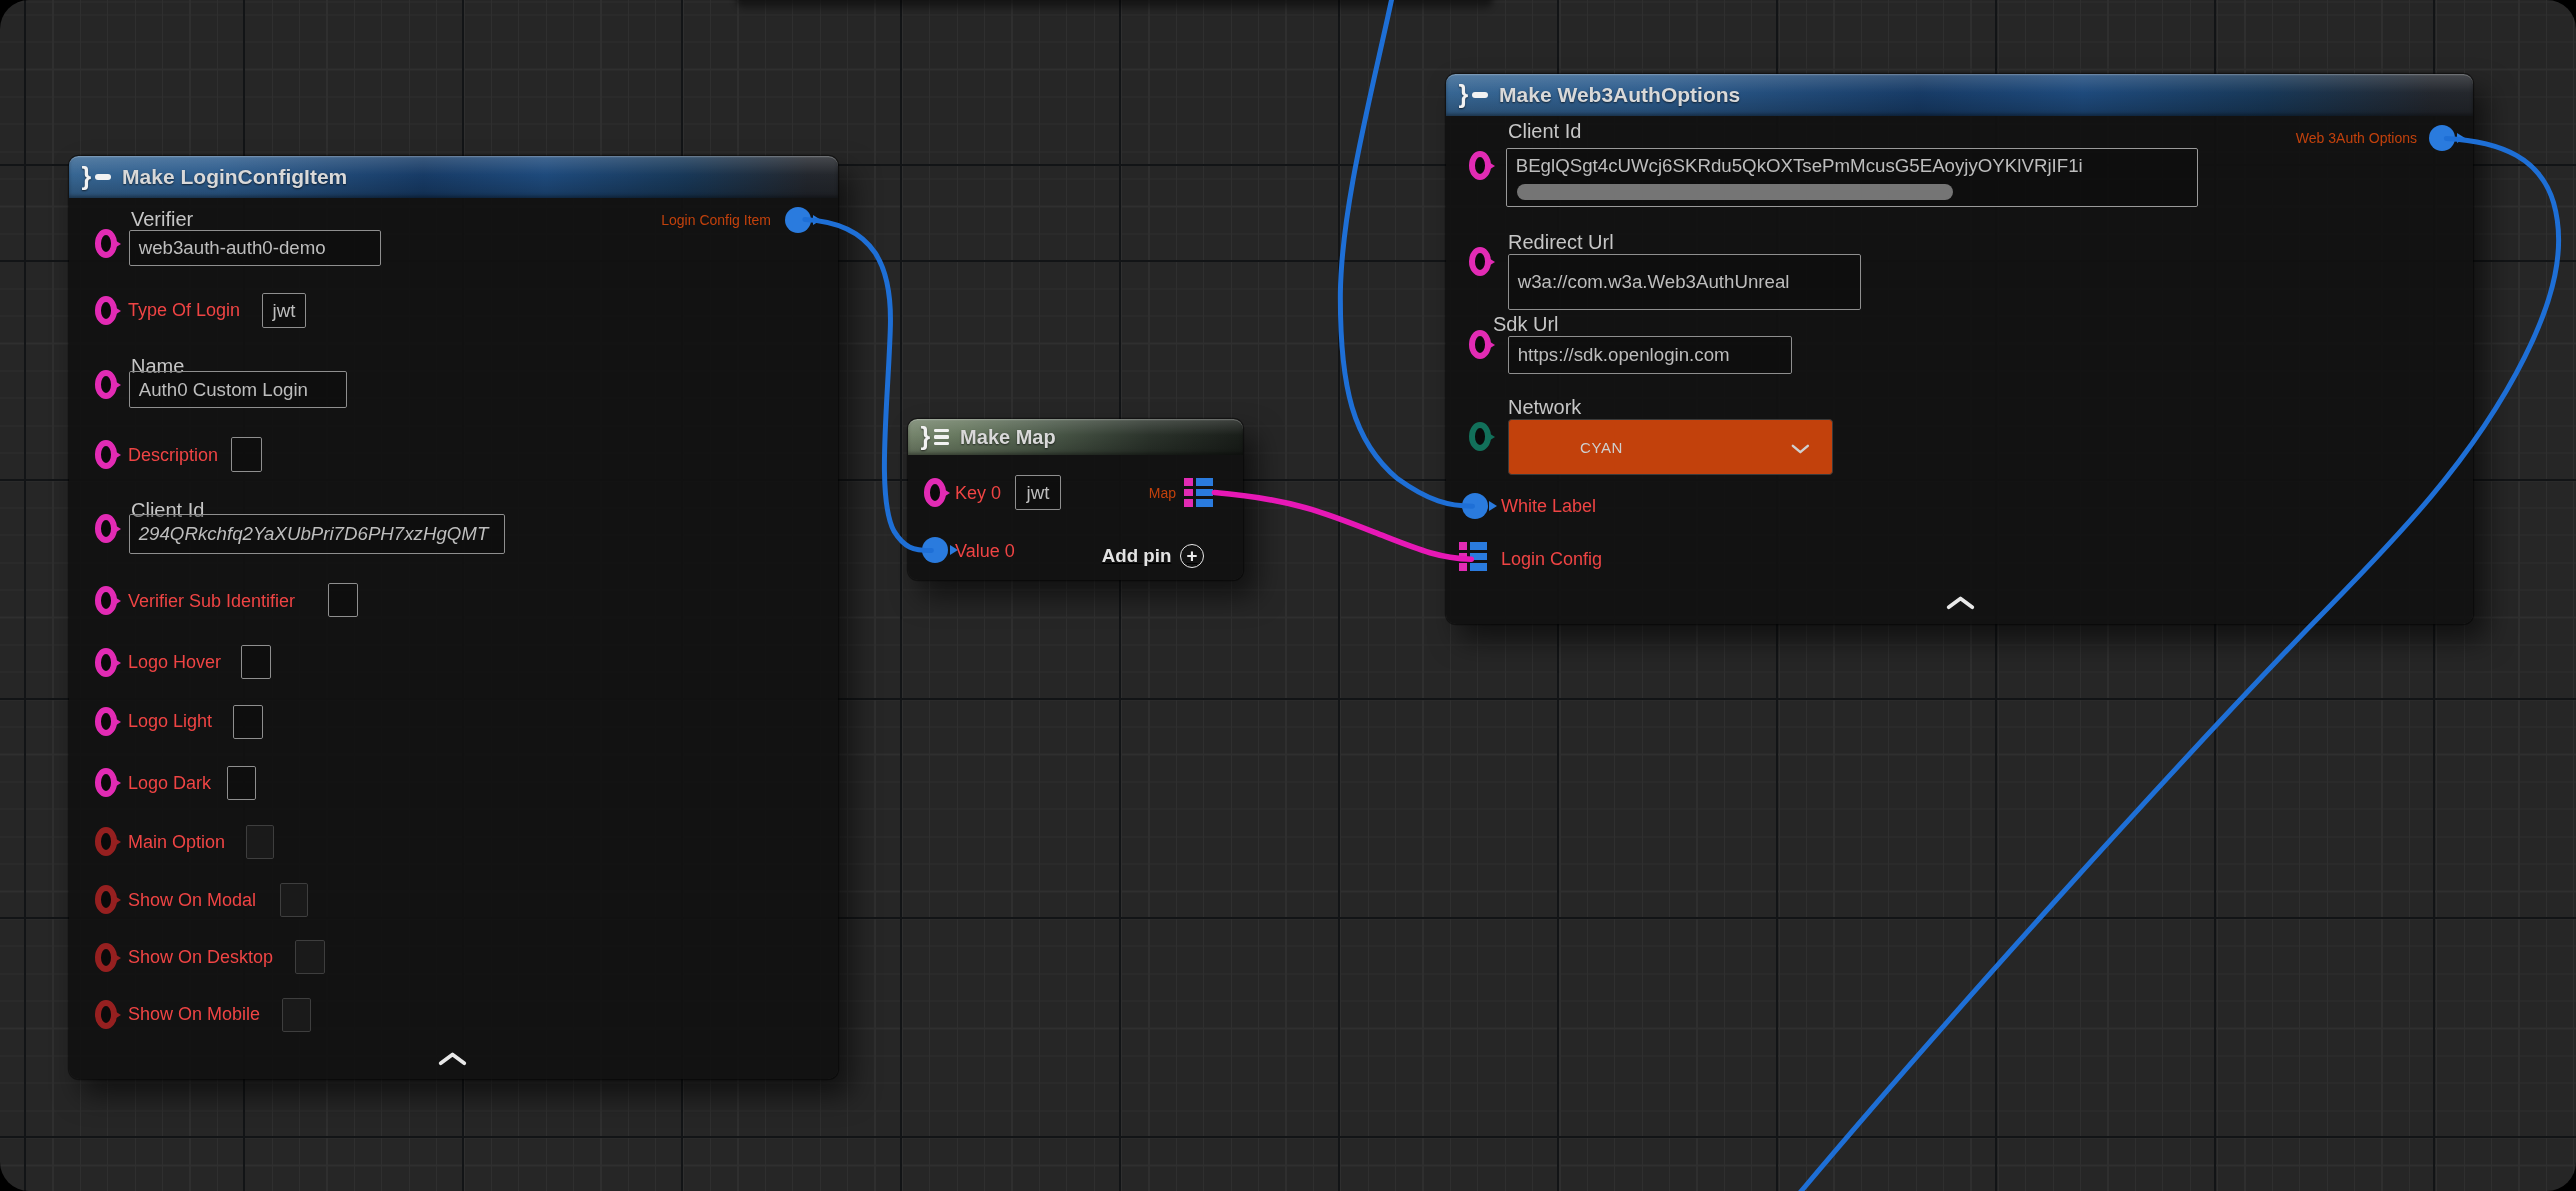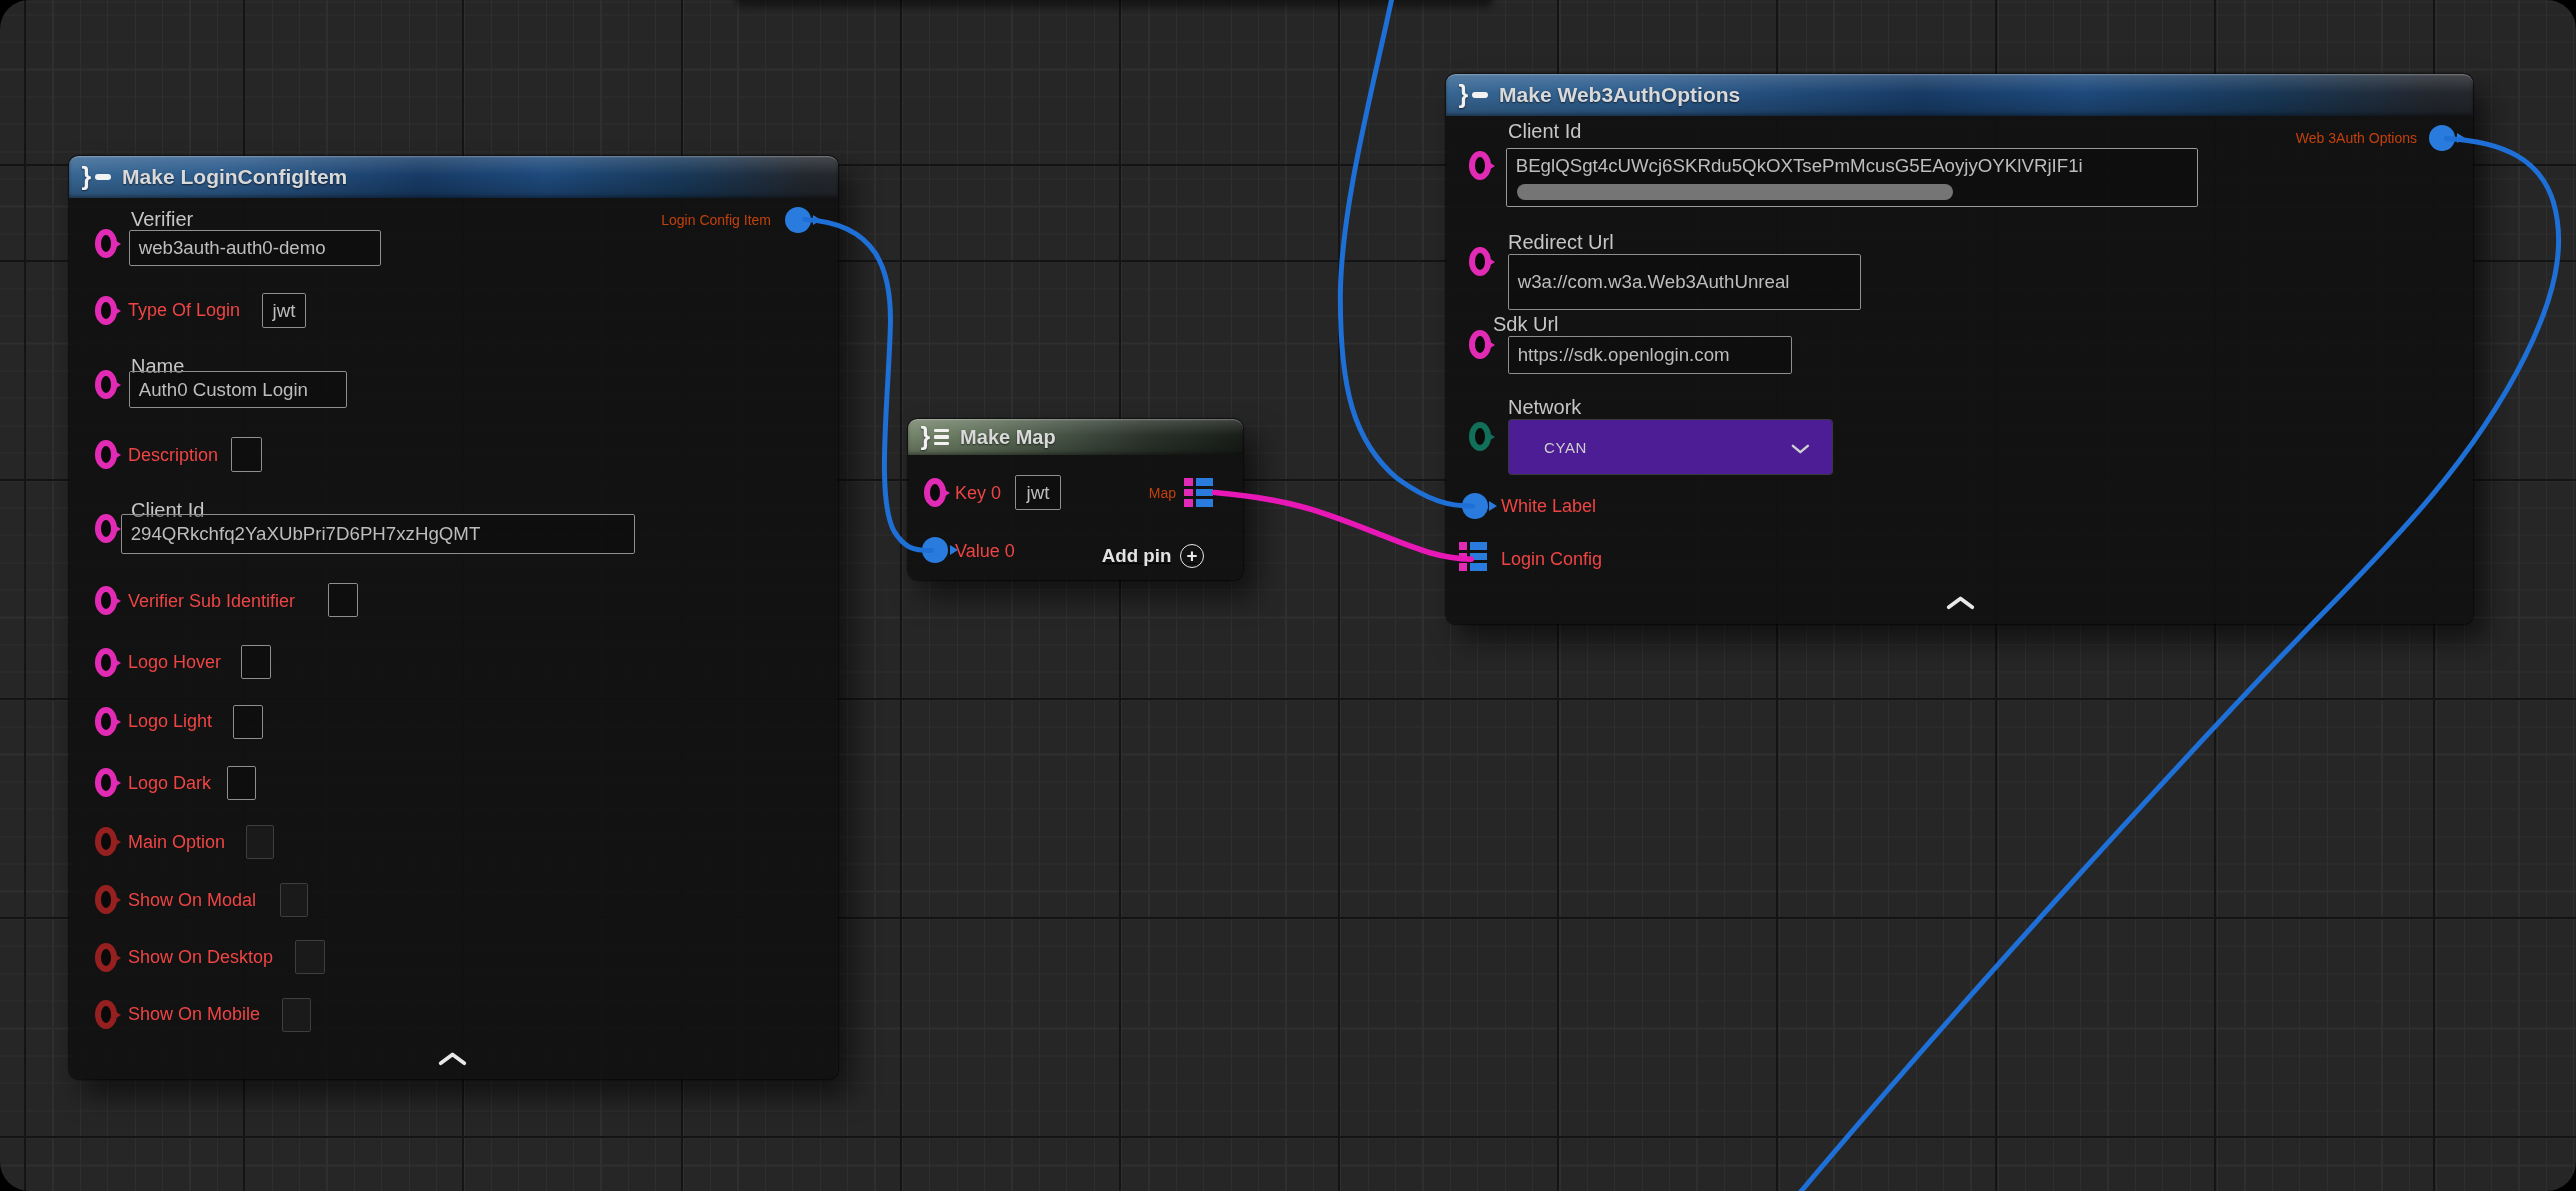--- a/index.html
+++ b/index.html
@@ -48,21 +48,21 @@
   .tfield{position:absolute;box-sizing:border-box;border:1.9px solid #8f8f8f;border-radius:1.9px;
     background:rgba(8,8,8,0.35);color:#bdbdbd;font-size:18.7px;display:flex;align-items:center;
     padding:0 8.7px;overflow:hidden;white-space:nowrap;}
   .tfield.center{justify-content:center;padding:0;}
   .cbox{position:absolute;box-sizing:border-box;border:1.9px solid #3e3e3e;border-radius:1.9px;background:#1a1a1a;}
   .bigfield{position:absolute;box-sizing:border-box;border:1.9px solid #9a9a9a;border-radius:1.9px;
     background:rgba(8,8,8,0.35);color:#bdbdbd;font-size:18.7px;overflow:hidden;}
   .bigfield .txt{position:absolute;left:8.7px;top:6.2px;white-space:nowrap;}
   .scrollbar{position:absolute;left:10px;bottom:6.2px;width:436px;height:16px;background:#757575;border-radius:8px;}
   .dropdown{position:absolute;box-sizing:border-box;border:1.2px solid #3a3a3a;border-radius:3.7px;
-    background:#4c1d95;color:#cfcfcf;display:flex;align-items:center;}
+    background:#c2410c;color:#cfcfcf;display:flex;align-items:center;padding-left:36px;}
   .dropdown .val{font-size:15px;letter-spacing:0.6px;margin-left:35px;}
   .chev{position:absolute;}
   .addpin{position:absolute;display:flex;align-items:center;gap:8.7px;transform:translateY(-50%);text-decoration:underline;}
   .addpin .txt{font-size:18.7px;font-weight:bold;color:#e3e3e3;white-space:nowrap;}
   .addpin .circ{width:24px;height:24px;border:1.9px solid #eaeaea;border-radius:50%;box-sizing:border-box;
     display:flex;align-items:center;justify-content:center;color:#eaeaea;font-size:18.7px;font-weight:bold;line-height:0;}
   #wires{position:absolute;inset:0;z-index:20;pointer-events:none;}
   #wires path{fill:none;stroke-linecap:round;pointer-events:stroke;}
   .wblue{stroke:var(--wire-blue,#1e6fd6);stroke-width:8;}
   .wpink{stroke:var(--wire-pink,#e718b6);stroke-width:9;}
@@ -106,21 +106,21 @@
       </div>
 
     <span class="ring p-str" style="left:26px;top:284px;"></span>
     <div class="lbl" style="left:59px;top:299px;">Description</div>
     <div class="tfield" style="left:162px;top:281px;width:31px;height:35px;">
         <span></span>
       </div>
 
     <div class="lbl-above" style="left:62px;top:343px;">Client Id</div>
     <span class="ring p-str" style="left:26px;top:358px;"></span>
-    <div class="tfield" style="left:52px;top:358px;width:514px;height:40px;">
+    <div class="tfield" style="left:60px;top:358px;width:376px;height:40px;font-style:italic;">
         <span>294QRkchfq2YaXUbPri7D6PH7xzHgQMT</span>
       </div>
 
     <span class="ring p-str" style="left:26px;top:430px;"></span>
     <div class="lbl" style="left:59px;top:445px;">Verifier Sub Identifier</div>
     <div class="tfield" style="left:259px;top:427px;width:30px;height:34px;">
         <span></span>
       </div>
 
     <span class="ring p-str" style="left:26px;top:492px;"></span>

